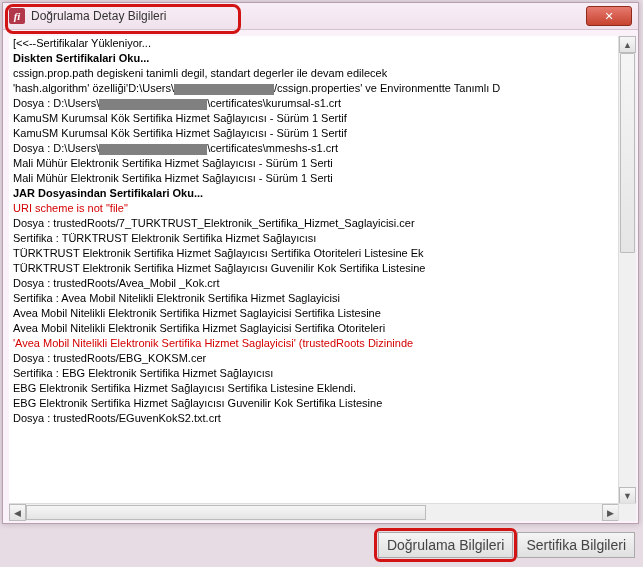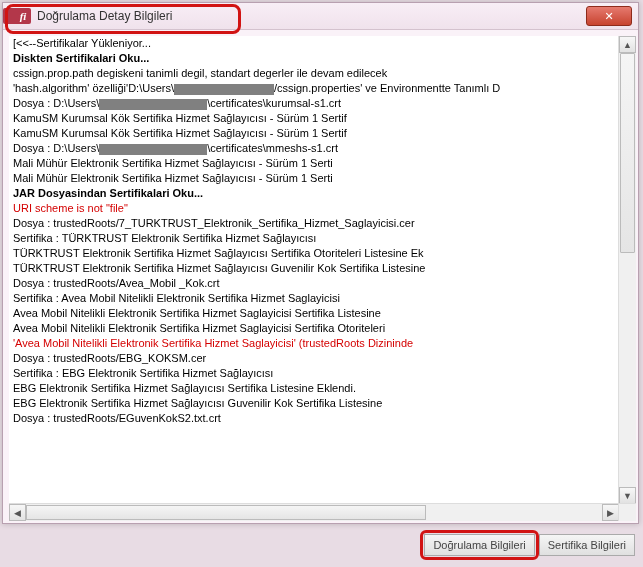--- a/index.html
+++ b/index.html
@@ -37,29 +37,29 @@
     height: 24px;
     border: 3px solid #d11313;
     border-radius: 8px;
     pointer-events: none;
   }
   .title-icon {
     width: 16px;
     height: 16px;
     background: #b3374a;
     border-radius: 2px;
+    margin-left: 6px;
     display: flex;
     align-items: center;
     justify-content: center;
     color: #fff;
     font-size: 11px;
     font-weight: bold;
     font-style: italic;
     font-family: Georgia, serif;
-    padding-left: 12px;
   }
   .title-text {
     margin-left: 6px;
     font-size: 12px;
     color: #333;
   }
   .close-btn {
     position: absolute;
     right: 6px;
     top: 3px;
@@ -177,21 +177,21 @@
     height: 34px;
     display:flex;
     justify-content:flex-end;
     align-items:center;
     padding-right: 8px;
     box-sizing:border-box;
   }
   .btn {
     background: linear-gradient(#f5f5f5,#e0e0e0);
     border:1px solid #aaa;
-    font-size:11px;
+    font-size:14px;
     padding: 4px 8px;
     color:#444;
     cursor:pointer;
   }
   .btn-highlight {
     border: 3px solid #d11313;
     border-radius: 6px;
     padding: 1px;
     display:inline-block;
   }

